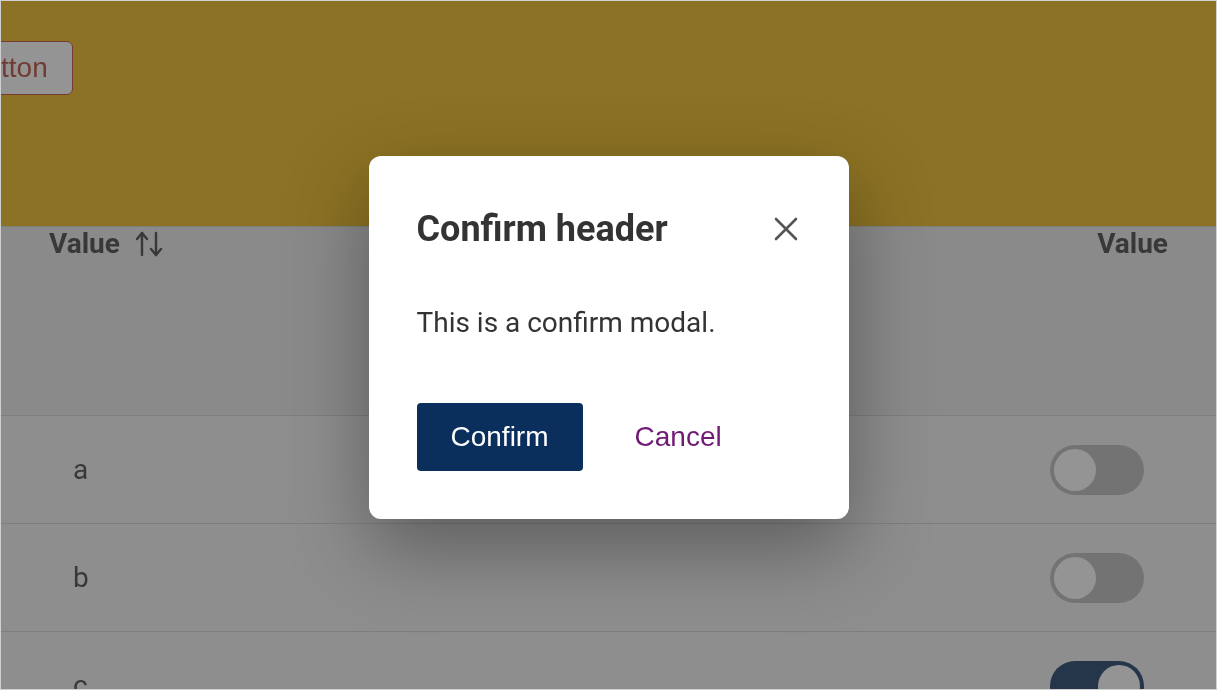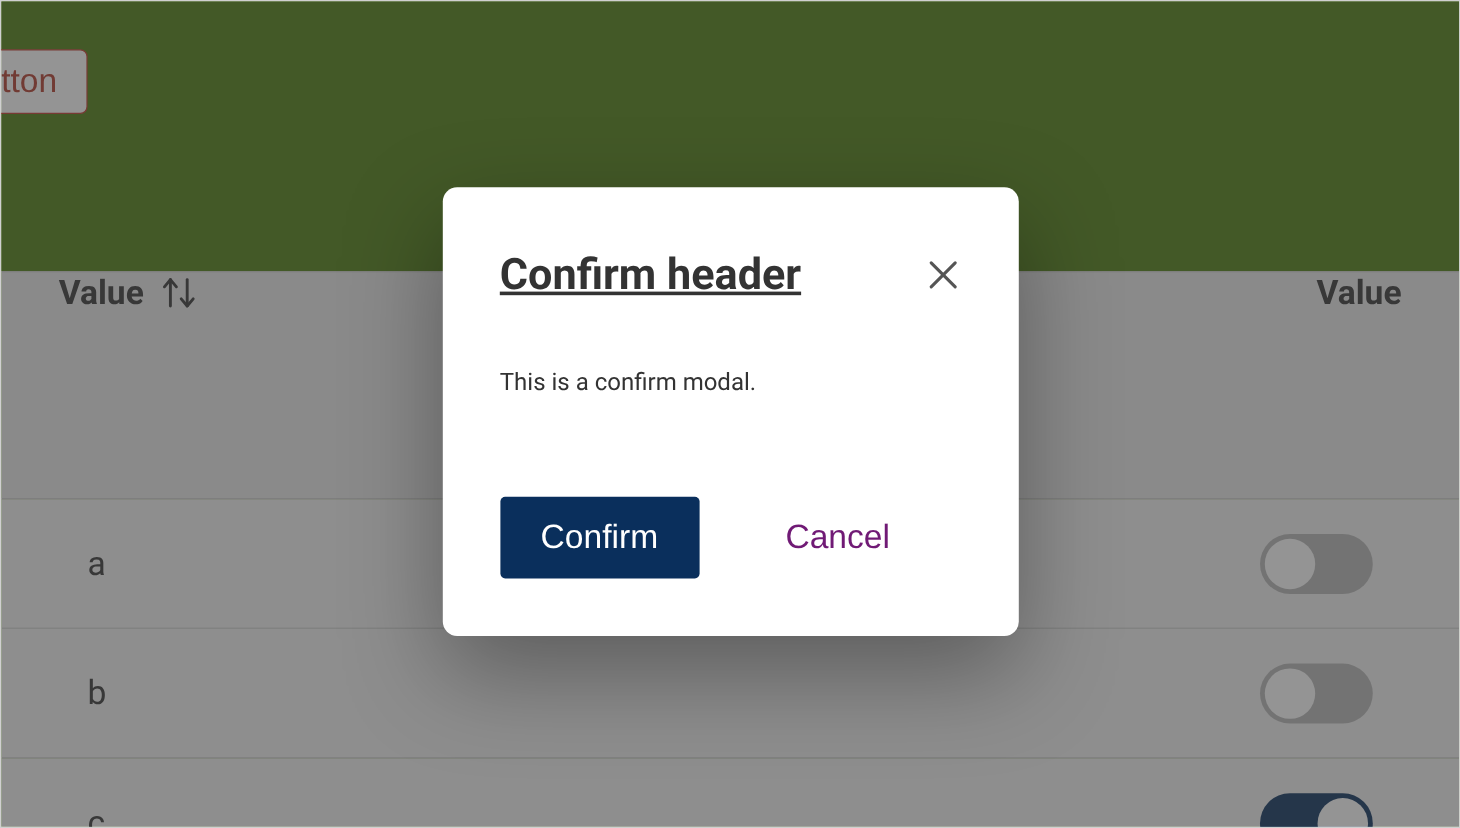--- a/index.html
+++ b/index.html
@@ -8,21 +8,21 @@
       width: 1217px;
       height: 690px;
       overflow: hidden;
       background: #f2f2f2;
       position: relative;
       border: 1px solid #d0d0d0;
     }
     .page-bg {
       position: absolute;
       inset: 0;
-      background: #4d7c0f;
+      background: #eab308;
     }
     .top-btn {
       position: absolute;
       top: 40px;
       left: -25px;
       padding: 10px 24px 10px 24px;
       border: 1.5px solid #c0392b;
       color: #b23a2a;
       background: #fff;
       font-size: 28px;
@@ -103,36 +103,35 @@
     .modal-header {
       display: flex;
       align-items: center;
       justify-content: space-between;
       margin-bottom: 56px;
     }
     .modal-title {
       font-size: 36px;
       font-weight: 700;
       color: #333;
-      text-decoration: underline;
     }
     .modal-close {
       color: #555;
       cursor: pointer;
       display: flex;
     }
     .modal-close svg { display: block; }
     .modal-body {
-      font-size: 20px;
-      color: #333;
-      margin-bottom: 84px;
+      font-size: 28px;
+      color: #333;
+      margin-bottom: 64px;
     }
     .modal-actions {
       display: flex;
-      gap: 64px;
+      gap: 44px;
       align-items: center;
     }
     .btn-primary {
       background: #0a2f5c;
       color: #fff;
       font-size: 28px;
       padding: 18px 34px;
       border: none;
       border-radius: 4px;
       cursor: pointer;

